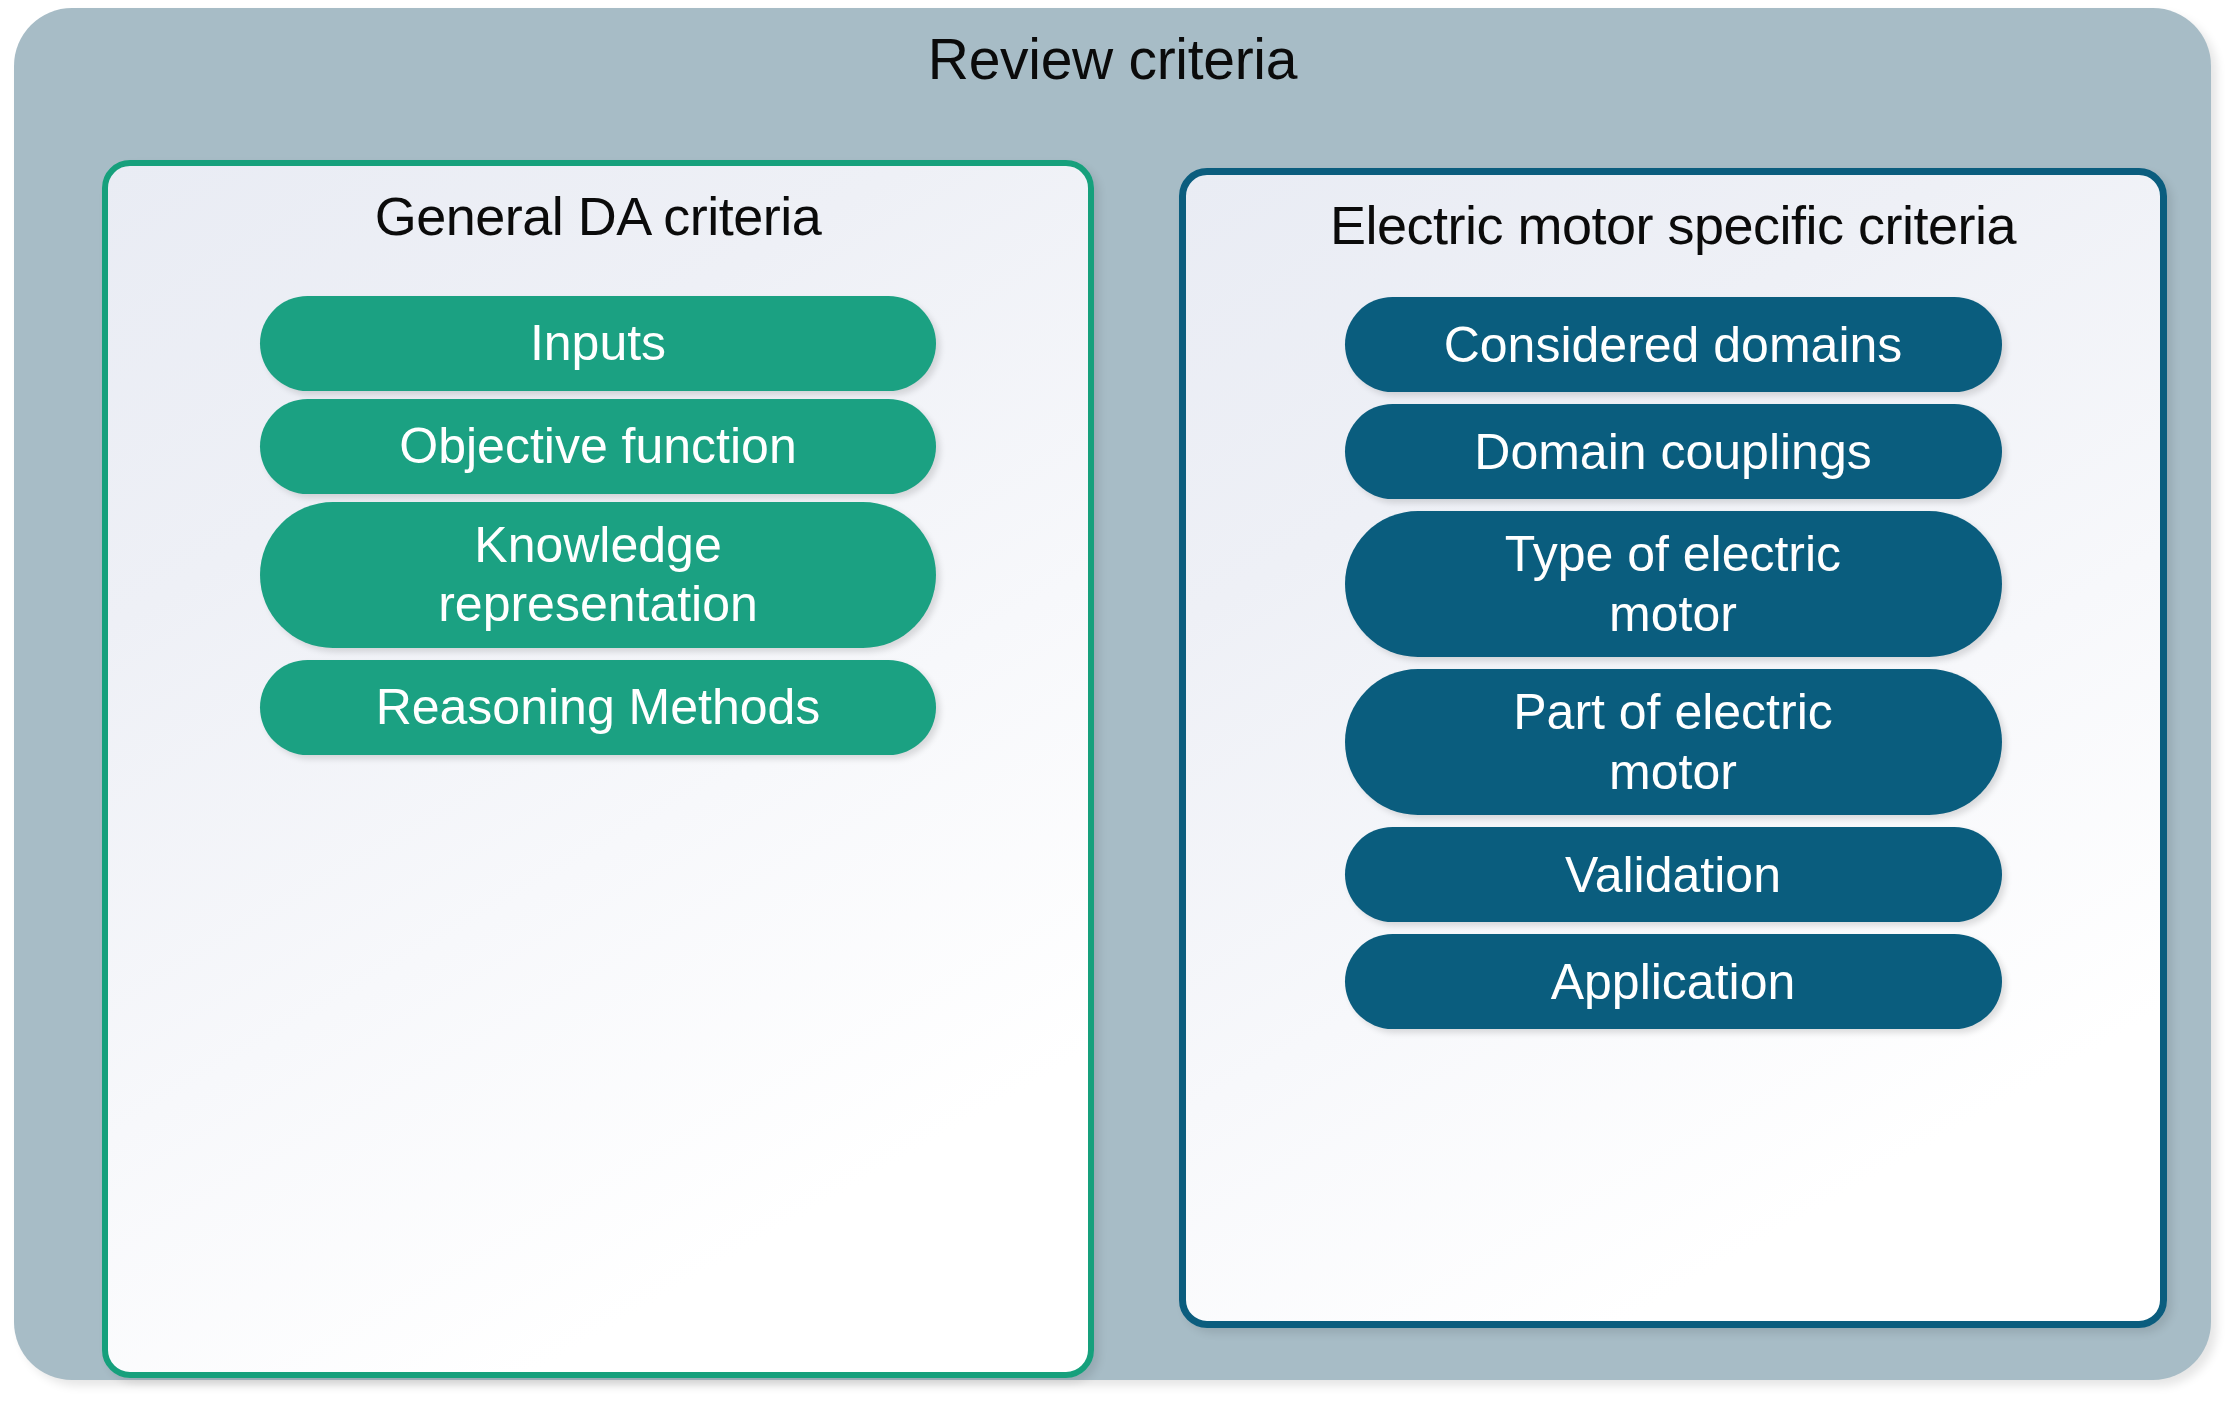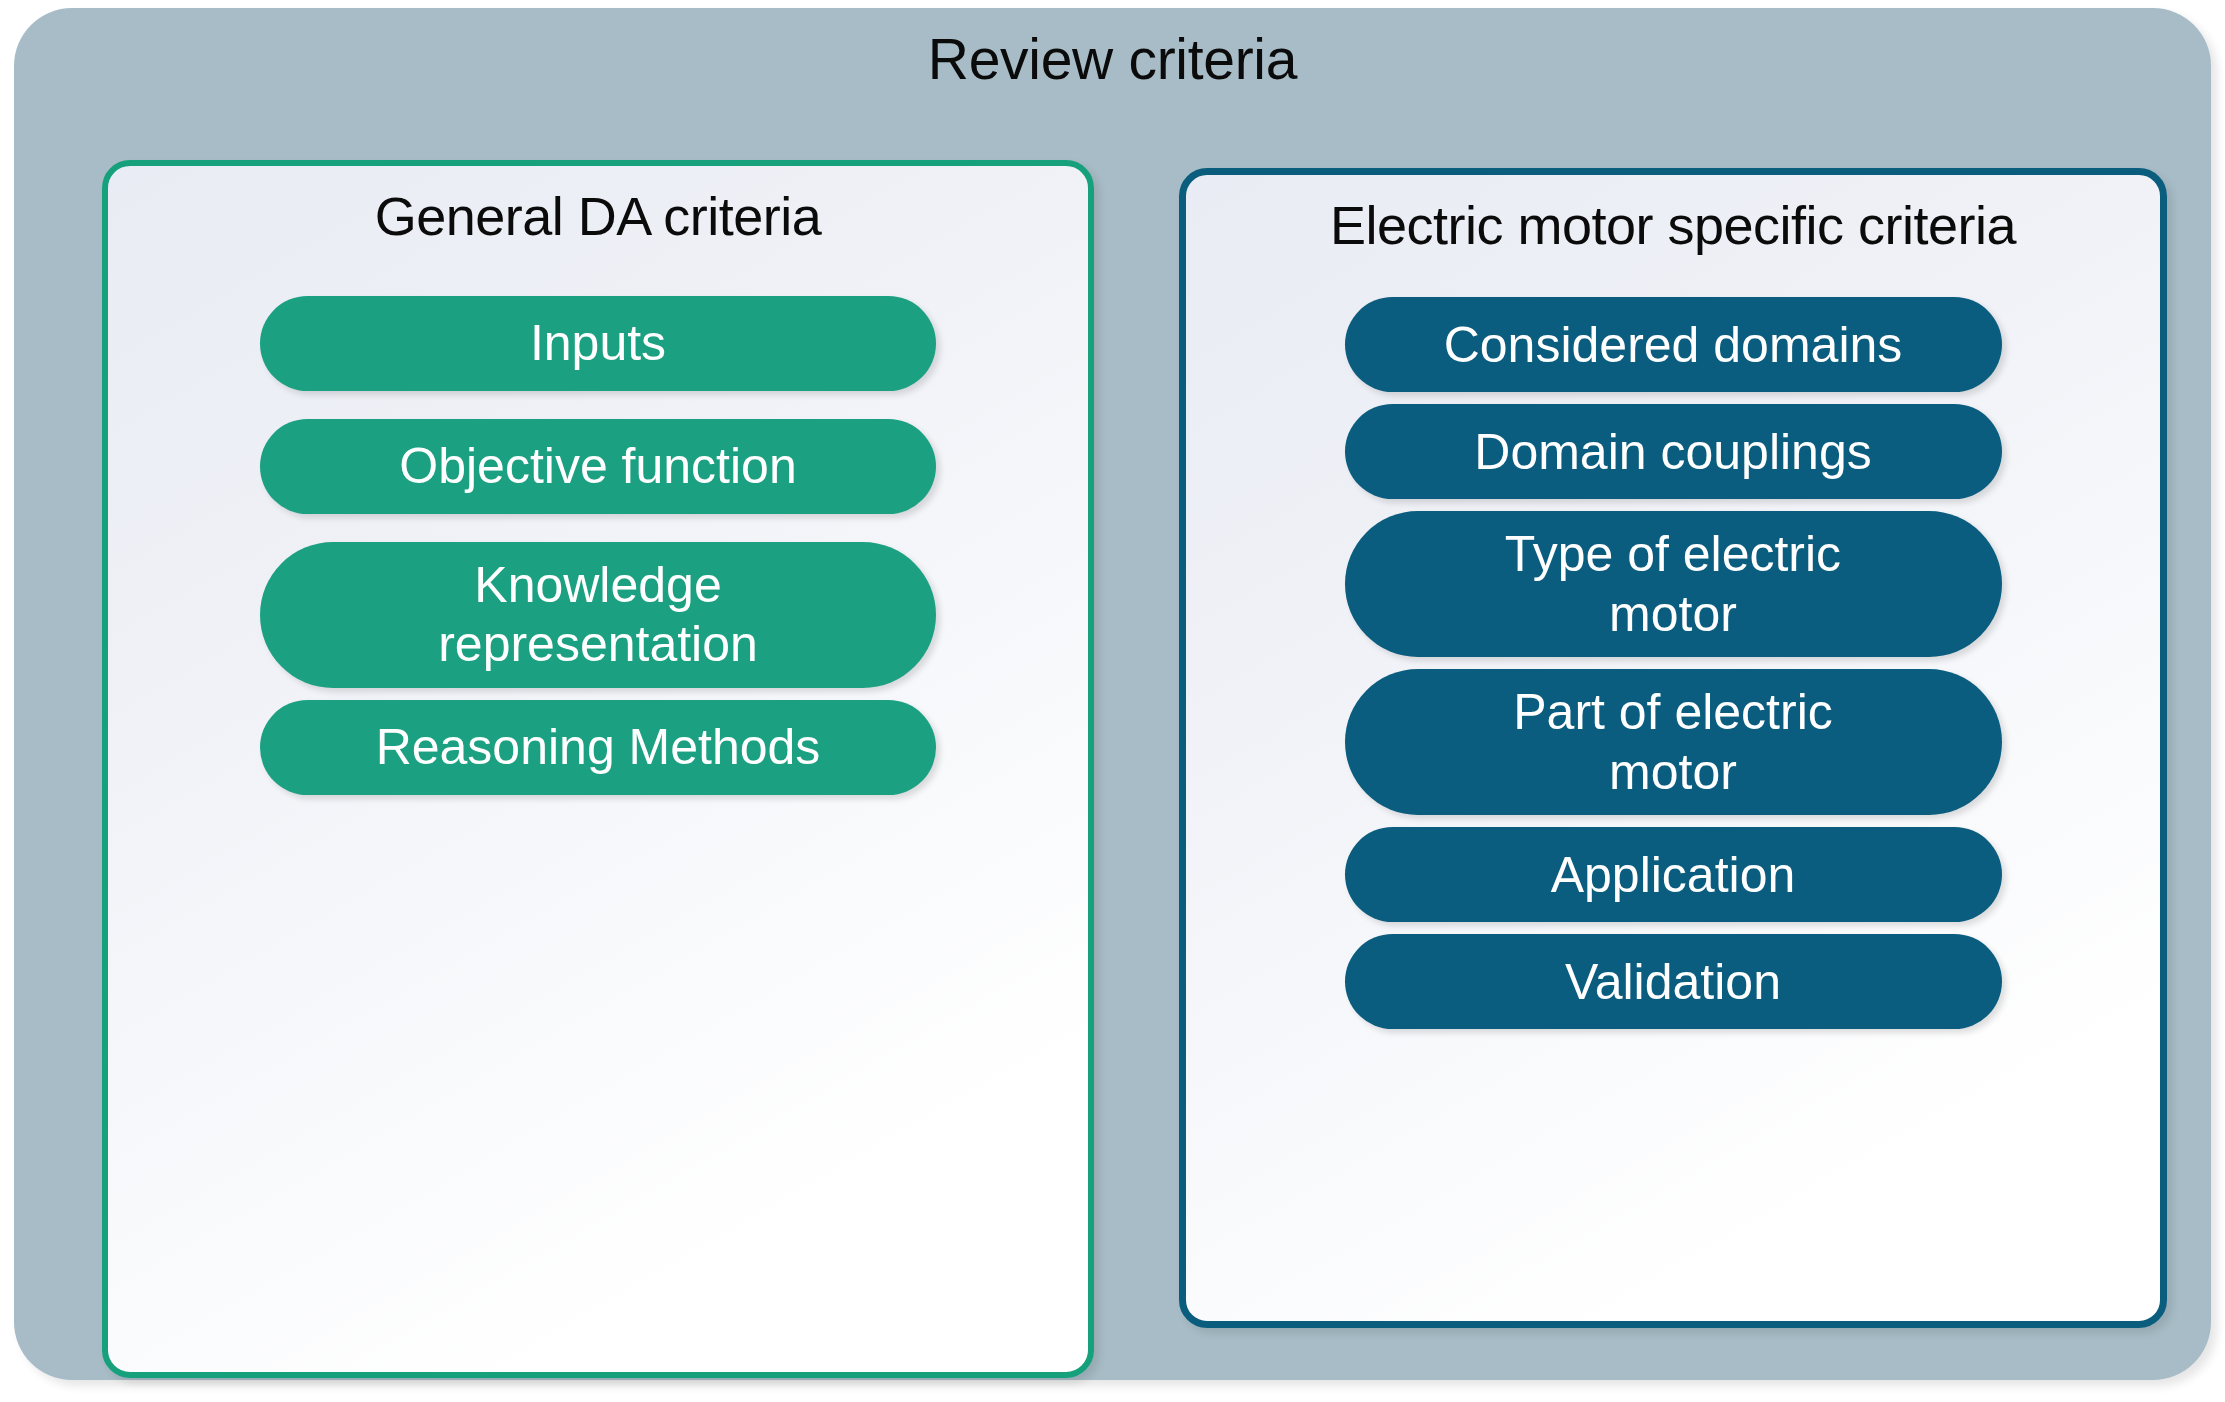--- a/index.html
+++ b/index.html
@@ -127,21 +127,21 @@
     width: 657px;
     background: #0a5d7e;
     font-size: 50px;
     line-height: 1.20;
     margin-bottom: 12px;
   }
 
   .pill-h1 { height: 95px; }
   .pill-h2 { height: 146px; }
 
-  .pill-green.pill-h1 { margin-bottom: 28px; }
+  .pill-green.pill-h1 { margin-bottom: 8px; }
 
   .pill-text {
     display: block;
     padding: 0 18px;
     white-space: pre-line;
   }
 </style>
 </head>
 <body>
 
@@ -195,24 +195,24 @@
           <span class="pill-text">Type of electric
 motor</span>
         </div>
 
         <div class="pill pill-blue pill-h2">
           <span class="pill-text">Part of electric
 motor</span>
         </div>
 
         <div class="pill pill-blue pill-h1">
+          <span class="pill-text">Validation</span>
+        </div>
+
+        <div class="pill pill-blue pill-h1">
           <span class="pill-text">Application</span>
-        </div>
-
-        <div class="pill pill-blue pill-h1">
-          <span class="pill-text">Validation</span>
         </div>
 
       </div>
     </div>
 
   </div>
 </div>
 
 </body></html>

